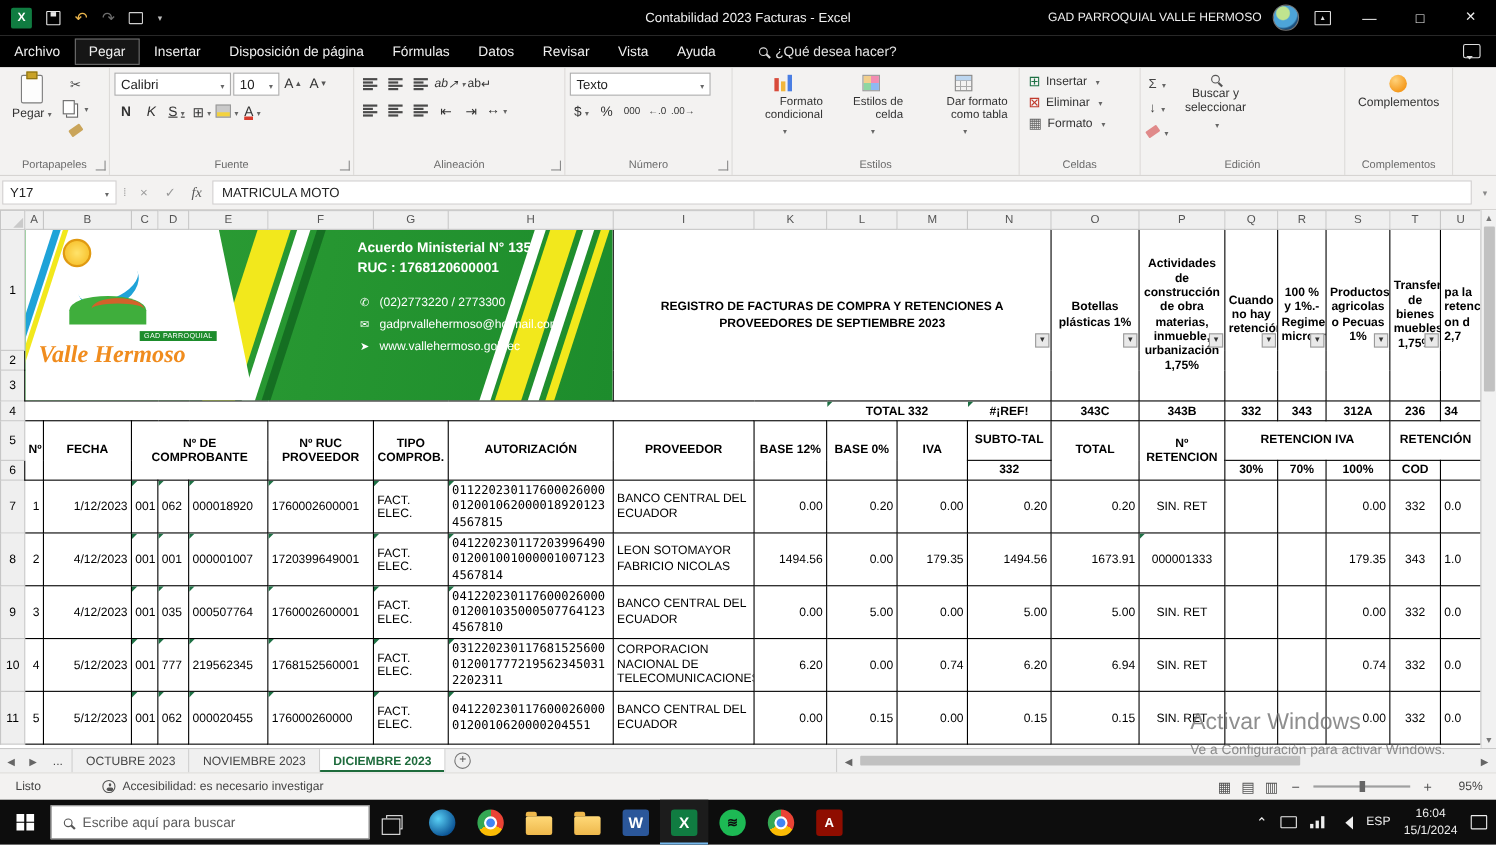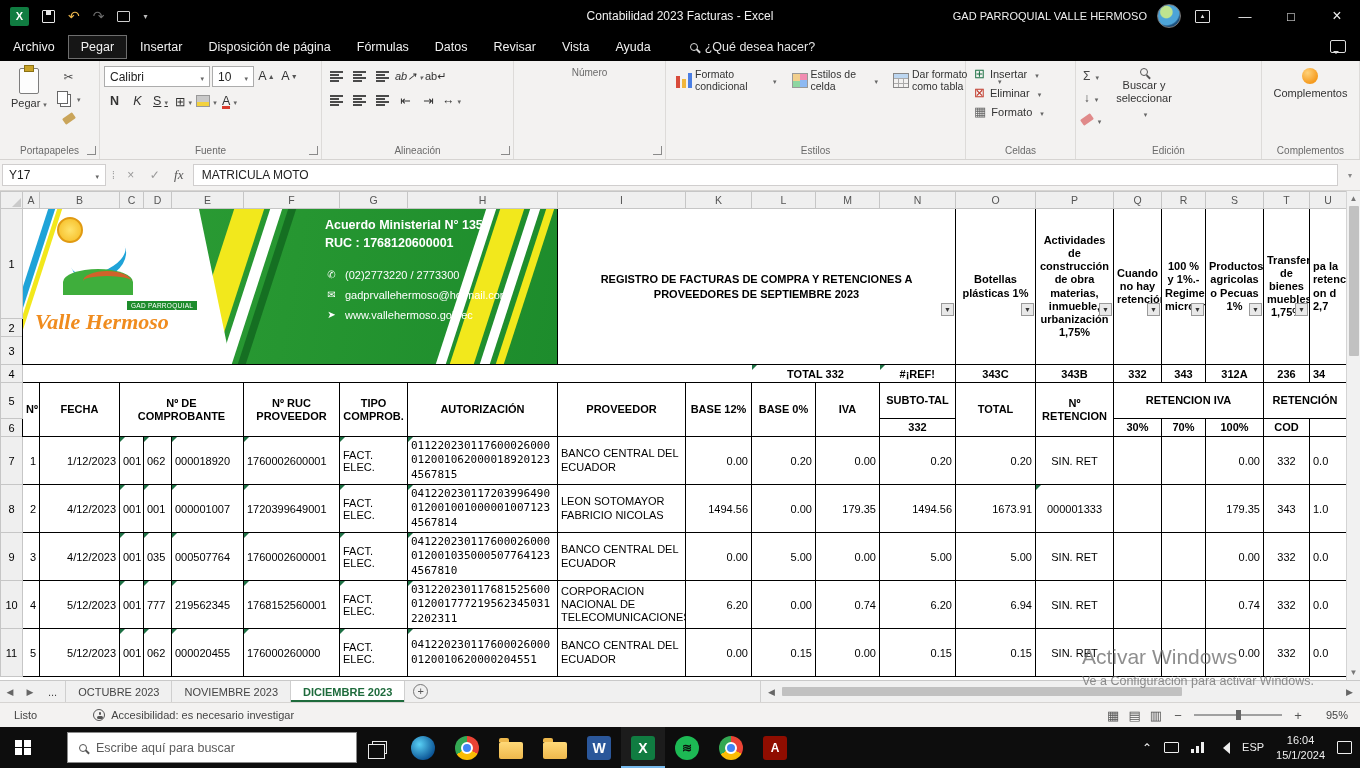--- a/index.html
+++ b/index.html
@@ -58,21 +58,21 @@
 .fbtn { min-width:21px; height:20px; display:flex; align-items:center; justify-content:center; font-size:12.5px; color:#333; }
 .fbtn .sup { font-size:7px; margin-left:1px; color:#555; }
 .u-line { text-decoration:underline; }
 .bar-red { box-shadow:inset 0 -3px 0 #d83b2d; padding-bottom:1px; }
 .bar-yel { width:14px; height:12px; background:#c9c9c9; box-shadow:inset 0 -4px 0 #f3d23e; border:1px solid #999; }
 .ic-lines { width:13px; height:11px; display:inline-block;
   background:linear-gradient(#4a4a4a,#4a4a4a) 0 0/13px 2px no-repeat,
   linear-gradient(#4a4a4a,#4a4a4a) 0 3px/9px 2px no-repeat,
   linear-gradient(#4a4a4a,#4a4a4a) 0 6px/13px 2px no-repeat,
   linear-gradient(#4a4a4a,#4a4a4a) 0 9px/9px 2px no-repeat; }
-.stybtn { display:flex; align-items:center; gap:3px; padding:4px 6px; font-size:10.5px; color:#333; text-align:left; line-height:1.15; }
+.stybtn { display:flex; flex-direction:column; align-items:center; gap:3px; padding:4px 6px; font-size:10.5px; color:#333; text-align:right; line-height:1.15; }
 .ic-cf { width:16px; height:15px;
   background:linear-gradient(#d84b3b,#d84b3b) 0 3px/4px 12px no-repeat,
   linear-gradient(#f0b63c,#f0b63c) 6px 6px/4px 9px no-repeat,
   linear-gradient(#4a7ee3,#4a7ee3) 12px 0/4px 15px no-repeat; }
 .ic-tbl { width:16px; height:15px; border:1px solid #888; background:
   linear-gradient(#bcd6f0,#bcd6f0) 0 0/100% 4px no-repeat,
   repeating-linear-gradient(to right,transparent 0 4px,#aaa 4px 5px),
   repeating-linear-gradient(transparent 0 4px,#aaa 4px 5px); }
 .ic-cs { width:16px; height:15px; border:1px solid #999; background:
   conic-gradient(#f28db2 0 25%, #8db9f2 25% 50%, #8ed6a1 50% 75%, #f2cf8d 75% 100%); }
@@ -172,21 +172,21 @@
 
 .watermark { position:absolute; right:46px; top:645px; z-index:40; color:rgba(110,110,110,.78); pointer-events:none; }
 .watermark .w1 { font-size:21px; }
 .watermark .w2 { font-size:12.5px; margin-top:5px; }
 
 
 .taskbar { position:absolute; bottom:0; left:0; width:1360px; height:41px; background:#0d0d0d; display:flex; align-items:center; color:#fff; }
 .tkbtn { width:46px; height:41px; display:flex; align-items:center; justify-content:center; }
 .winlogo { display:grid; grid-template-columns:7px 7px; grid-template-rows:7px 7px; gap:1.5px; }
 .winlogo div { background:#fff; }
-.tsearch { width:290px; height:31px; background:#fff; border:1px solid #8a8a8a; display:flex; align-items:center; gap:9px; padding:0 11px; color:#5c5c5c; font-size:12.5px;margin-left:21px; }
+.tsearch { width:290px; height:31px; background:#fff; border:1px solid #8a8a8a; display:flex; align-items:center; gap:9px; padding:0 11px; color:#5c5c5c; font-size:12.5px; }
 .tv { width:15px; height:13px; border:1.5px solid #e8e8e8; position:relative; background:#0d0d0d; }
 .tv::before { content:""; position:absolute; left:-5px; top:2px; width:15px; height:13px; border:1.5px solid #e8e8e8; background:#0d0d0d; }
 .tico { width:44px; height:41px; display:flex; align-items:center; justify-content:center; }
 .tico.active { box-shadow:inset 0 -2px 0 #76b9ed; background:#1c1c1c; }
 .i-edge { width:24px; height:24px; border-radius:50%; background:radial-gradient(circle at 35% 35%, #59d0f5, #0b5394 75%); }
 .i-chrome { width:24px; height:24px; border-radius:50%; background:conic-gradient(#ea4335 0 33%, #fbbc05 33% 66%, #34a853 66% 100%); position:relative; }
 .i-chrome::after { content:""; position:absolute; inset:6px; border-radius:50%; background:#4285f4; border:2px solid #fff; }
 .i-folder { width:24px; height:17px; background:linear-gradient(#ffd978,#eeb84c); border-radius:2px; position:relative; margin-top:5px; }
 .i-folder::before { content:""; position:absolute; top:-4px; left:0; width:10px; height:4px; background:#eeb84c; border-radius:2px 2px 0 0; }
 .appsq { width:24px; height:24px; border-radius:3px; color:#fff; font-weight:bold; font-size:14px; display:flex; align-items:center; justify-content:center; }
@@ -351,20 +351,38 @@
                 <span class="cr"></span>
               </span>
           </div>
         </div>
       </div>
       <div class="glabel">Alineación</div>
       <span class="dlg"></span>
     </div>
 
     <div class="rgroup" style="min-width:152px;">
+      <div class="rbody">
+        <div class="fcol">
+          <div class="combo w-num">
+              <span>Texto</span>
+              <span class="cr"></span>
+            </div>
+          <div class="frow">
+            <span class="fbtn">
+                <span>$</span>
+                <span class="cr"></span>
+              </span>
+            <span class="fbtn">%</span>
+            <span class="fbtn" style="font-size:9px">000</span>
+            <span class="fbtn" style="font-size:9px">←.0</span>
+            <span class="fbtn" style="font-size:9px">.00→</span>
+          </div>
+        </div>
+      </div>
       <div class="glabel">Número</div>
       <span class="dlg"></span>
     </div>
 
     <div class="rgroup" style="min-width:252px;">
       <div class="rbody">
         <div class="stybtn">
           <span class="ic-cf"></span>
           <span class="twoline" style="width:72px">Formato condicional</span>
             <span class="cr"></span>

